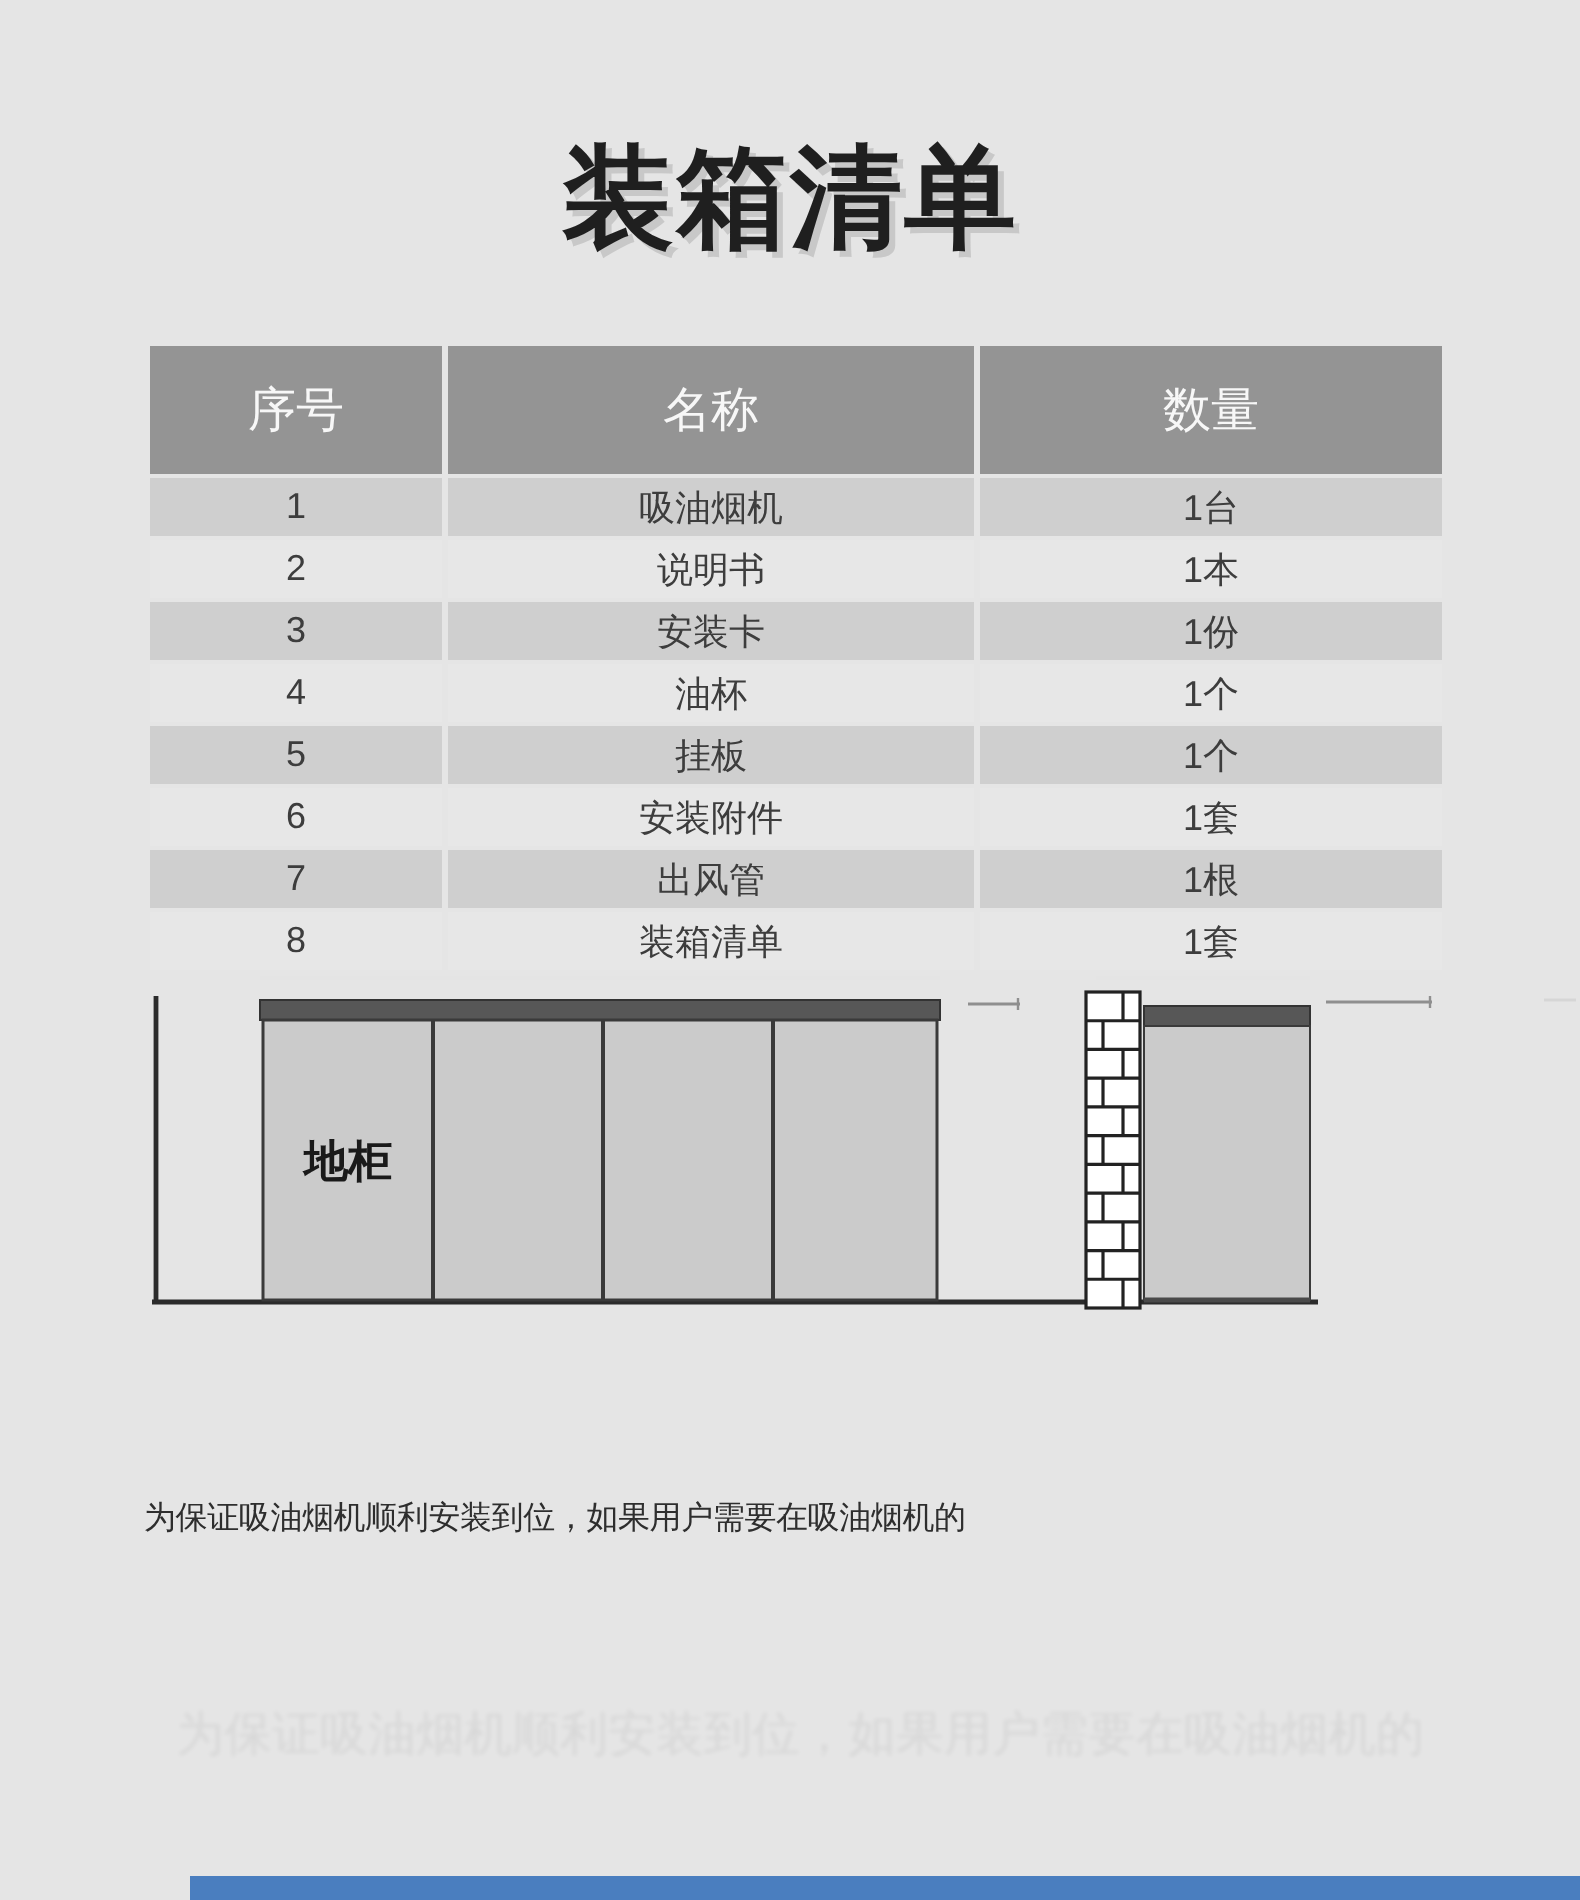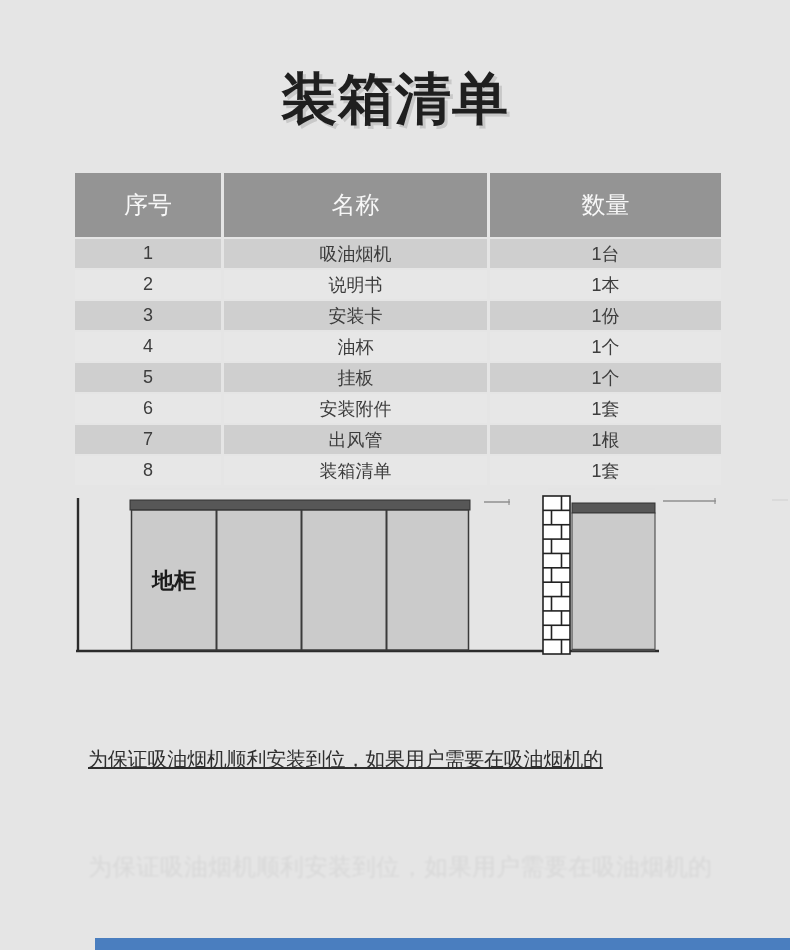--- a/index.html
+++ b/index.html
@@ -31,22 +31,22 @@
   tr.row-odd td{background:#cfcfcf;}
   tr.row-even td{background:#e7e7e7;}
   col.c1{width:146px;} col.c2{width:263px;} col.c3{width:231px;}
 
   
   .diagram{position:absolute;left:0;top:481px;width:790px;height:180px;}
   .diagram svg{display:block;}
 
   
   .paragraph{
-    position:absolute;left:88px;top:736px;width:640px;
-    font-size:20px;color:#2e2e2e;letter-spacing:-0.2px;text-decoration:underline;
+    position:absolute;left:72px;top:736px;width:640px;
+    font-size:16px;color:#2e2e2e;letter-spacing:-0.2px;
   }
   .paragraph .pline{height:47px;line-height:47px;white-space:nowrap;}
   .ghost-line{
     position:absolute;left:88px;top:851px;width:640px;
     font-size:24px;color:#000;opacity:0.055;filter:blur(1px);white-space:nowrap;
   }
 
   
   .footer-bar{
     position:absolute;left:95px;top:938px;width:695px;height:12px;

